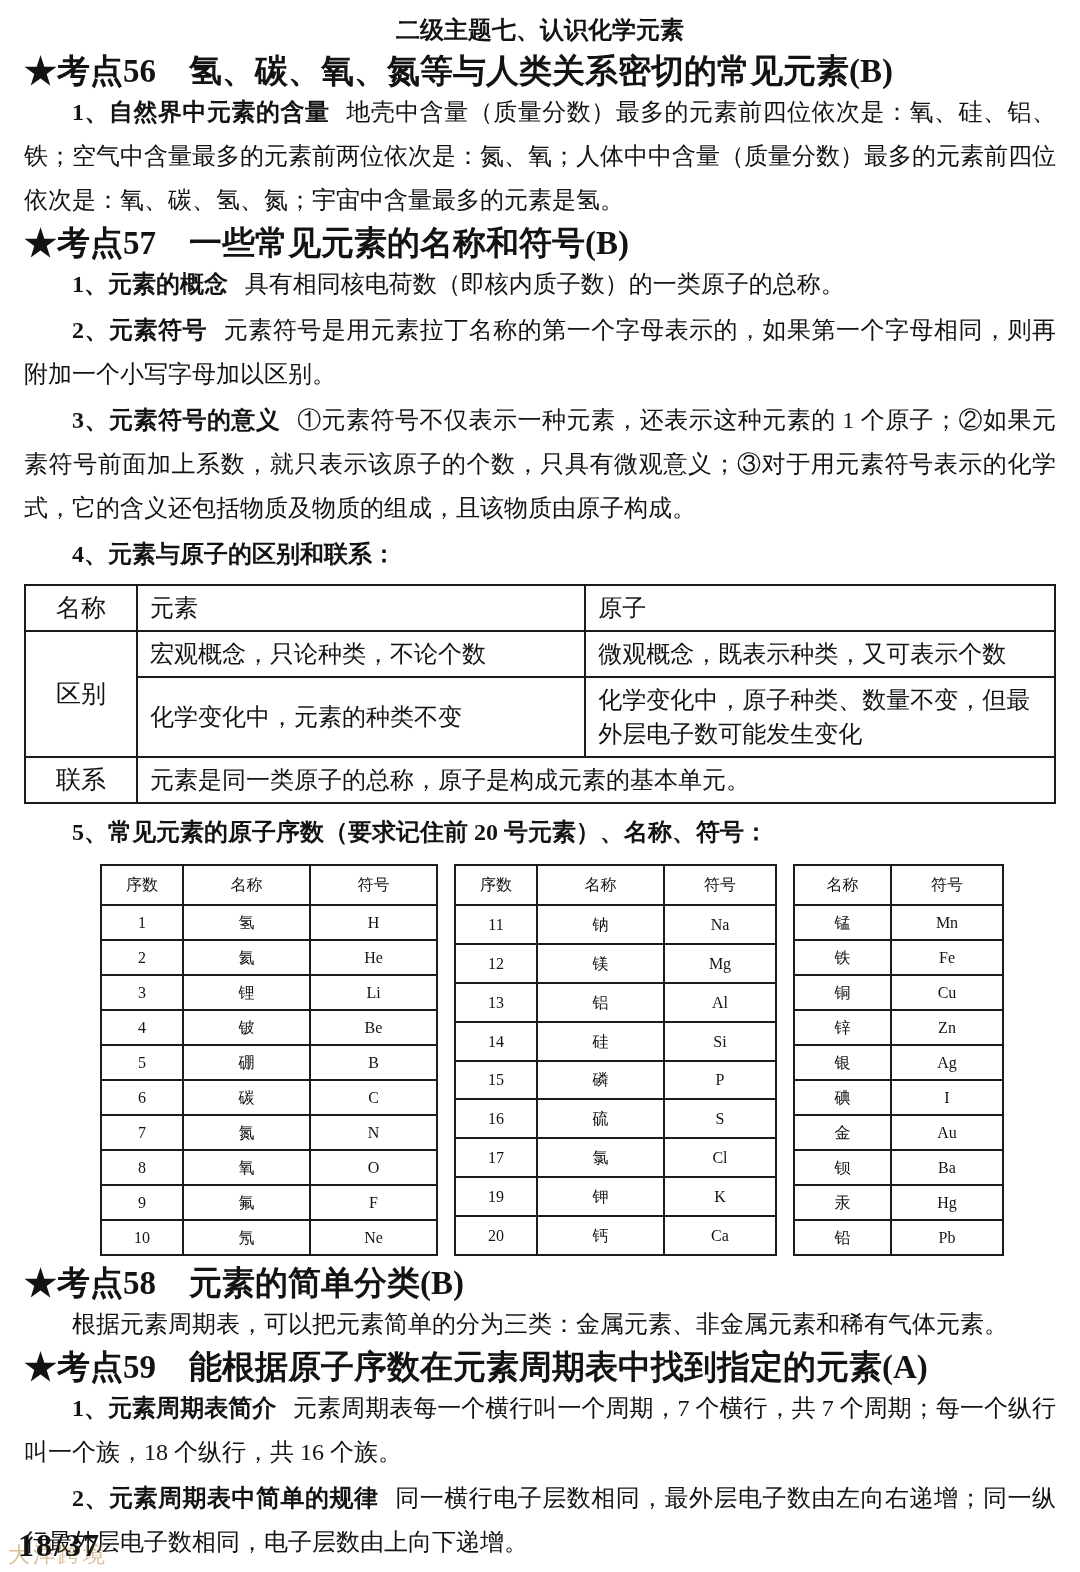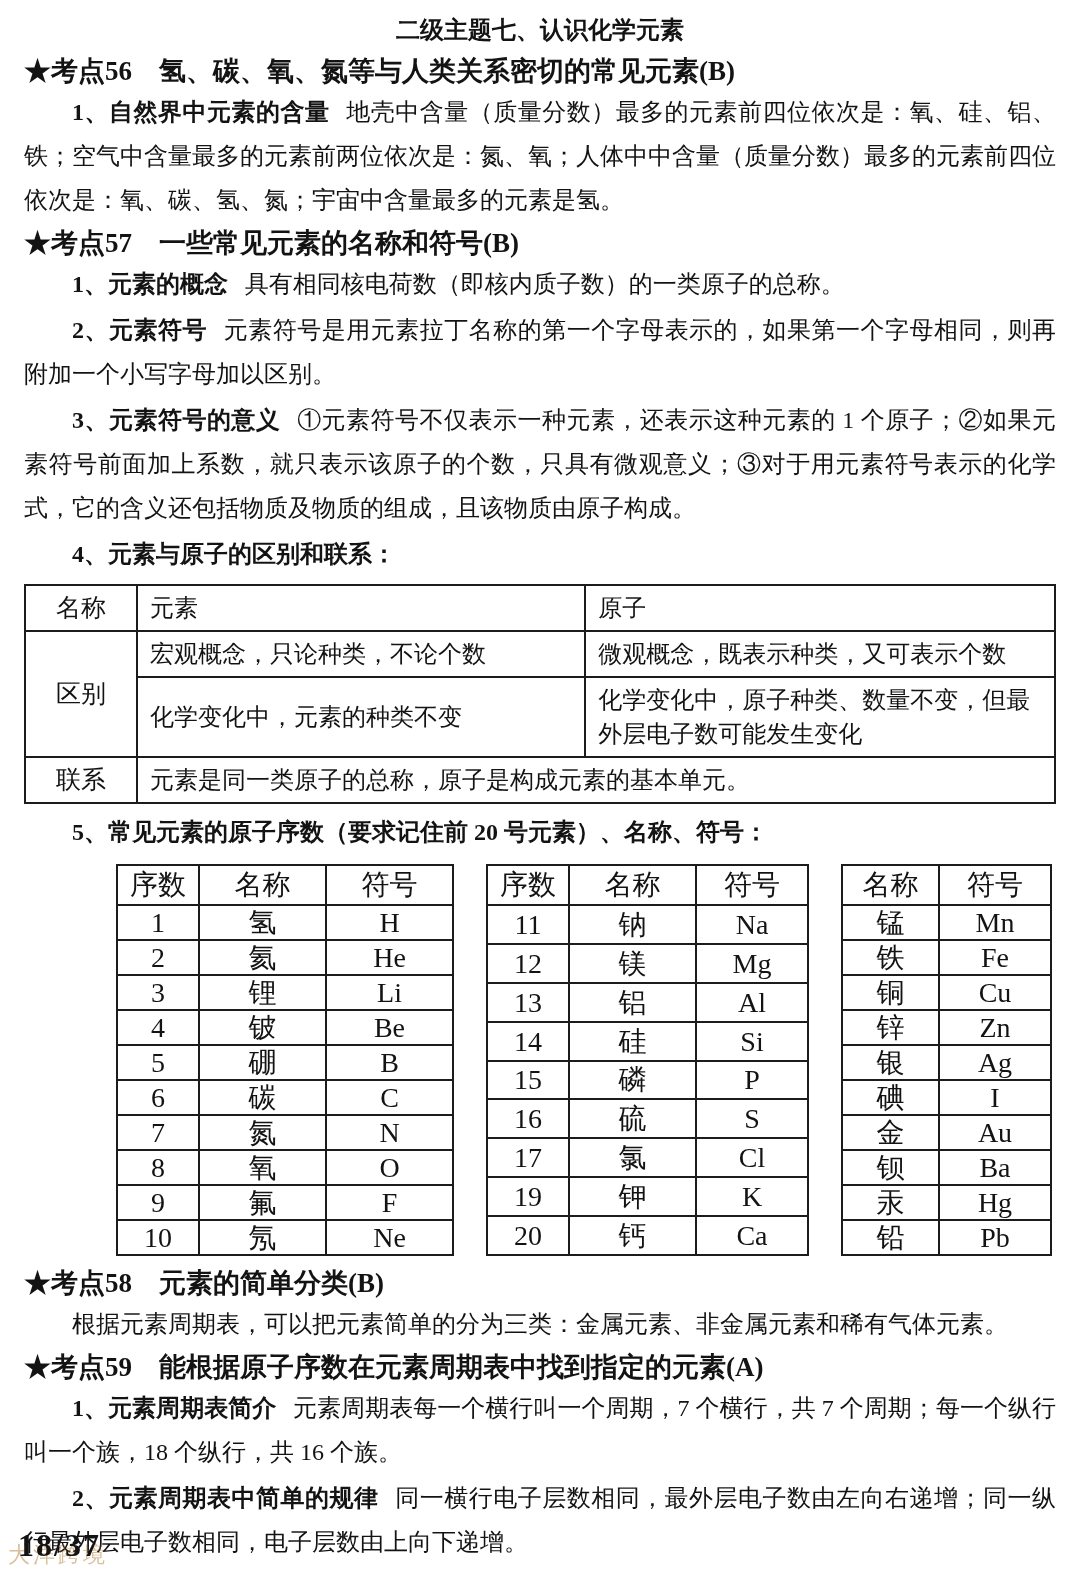--- a/index.html
+++ b/index.html
@@ -14,21 +14,21 @@
     padding:12px 24px 12px 24px;
     overflow:hidden;
   }
   .doc-title {
     text-align:center;
     font-size:24px;
     font-weight:bold;
     margin:2px 0 8px 0;
   }
   .kp-heading {
-    font-size:27px;
+    font-size:33px;
     font-weight:bold;
     line-height:34px;
     margin:4px 0 2px 0;
   }
   .para {
     font-size:24px;
     line-height:44px;
     text-indent:2em;
     text-align:justify;
     margin:2px 0;
@@ -54,23 +54,22 @@
   table.cmp th { text-align:left; }
 
   
   .el-wrap {
     display:flex;
     gap:16px;
     margin:10px 0 10px 76px;
   }
   table.el {
     border-collapse:collapse;
-    font-size:28px;
+    font-size:16px;
     table-layout:fixed;
-    margin-left:16px;
   }
   table.el th, table.el td {
     border:2px solid #1c1c1c;
     font-weight:normal;
     text-align:center;
     padding:0;
     height:33px;
     line-height:33px;
   }
   table.el th { height:38px; line-height:38px; }

